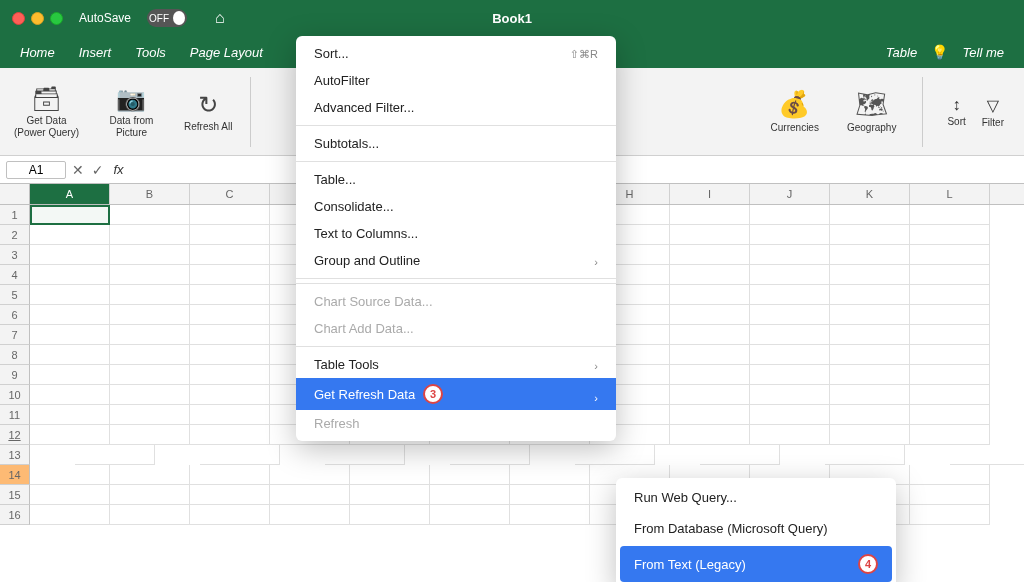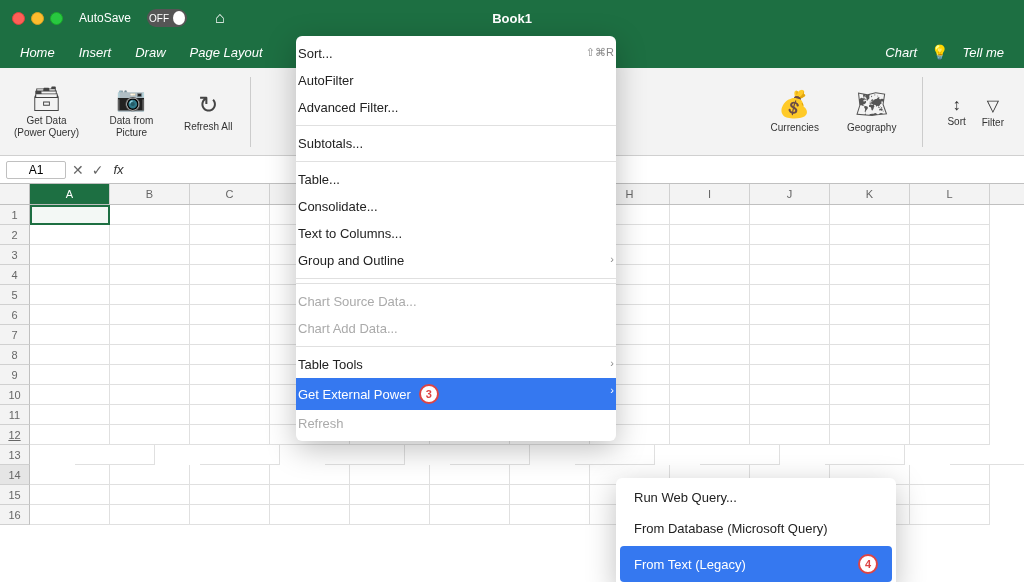--- a/index.html
+++ b/index.html
@@ -52,22 +52,22 @@
     .col-header { min-width: 80px; height: 20px; text-align: center; font-size: 11px; color: #666; border-right: 1px solid #d0d0d0; line-height: 20px; }
     .col-header.active { background: #1d6f42; color: white; }
 
     
     .dropdown-menu {
       position: absolute; top: 36px; left: 296px; width: 320px;
       background: white; border-radius: 6px; box-shadow: 0 8px 30px rgba(0,0,0,0.25);
       z-index: 100; padding: 4px 0; font-size: 13px;
     }
     .menu-item {
-      display: flex; align-items: flex-start; justify-content: space-between;
-      padding: 6px 2px; cursor: pointer; color: #222;
+      display: flex; align-items: flex-end; justify-content: space-between;
+      padding: 6px 18px; cursor: pointer; color: #222;
     }
     .menu-item.disabled { color: #aaa; cursor: default; }
     .menu-item.active-menu { background: #3578f0; color: white; }
     .menu-item .shortcut { color: #888; font-size: 11px; }
     .menu-item .arrow { font-size: 11px; color: #888; }
     .menu-item.active-menu .arrow { color: white; }
     .menu-separator { height: 1px; background: #e0e0e0; margin: 4px 0; }
     .step-badge {
       display: inline-flex; align-items: center; justify-content: center;
       width: 20px; height: 20px; border-radius: 50%; border: 2px solid #d44;
@@ -114,24 +114,24 @@
       <div class="autosave-knob"></div>
     </div>
     <span class="home-icon">⌂</span>
   </div>
   <div class="title-text">Book1</div>
 </div>
 
 <div class="ribbon-tabs">
   <div class="ribbon-tab">Home</div>
   <div class="ribbon-tab">Insert</div>
-  <div class="ribbon-tab">Draw</div>
+  <div class="ribbon-tab">Tools</div>
   <div class="ribbon-tab">Page Layout</div>
   <div style="flex:1"></div>
-  <div class="ribbon-tab">Chart</div>
+  <div class="ribbon-tab">Table</div>
   <span style="font-size:14px;">💡</span>
   <div class="ribbon-tab">Tell me</div>
 </div>
 
 <div class="ribbon" style="position:relative;">
   <div class="ribbon-btn">
     <span class="ribbon-icon">🗃</span>
     <span class="ribbon-label">Get Data (Power Query)</span>
   </div>
   <div class="ribbon-btn">
@@ -387,21 +387,21 @@
         <div style="min-width: 80px; height: 20px; border-right: 1px solid rgb(224, 224, 224); border-bottom: 1px solid rgb(224, 224, 224); font-size: 11px; padding: 0px 2px;"></div>
         <div style="min-width: 80px; height: 20px; border-right: 1px solid rgb(224, 224, 224); border-bottom: 1px solid rgb(224, 224, 224); font-size: 11px; padding: 0px 2px;"></div>
         <div style="min-width: 80px; height: 20px; border-right: 1px solid rgb(224, 224, 224); border-bottom: 1px solid rgb(224, 224, 224); font-size: 11px; padding: 0px 2px;"></div>
         <div style="min-width: 80px; height: 20px; border-right: 1px solid rgb(224, 224, 224); border-bottom: 1px solid rgb(224, 224, 224); font-size: 11px; padding: 0px 2px;"></div>
         <div style="min-width: 80px; height: 20px; border-right: 1px solid rgb(224, 224, 224); border-bottom: 1px solid rgb(224, 224, 224); font-size: 11px; padding: 0px 2px;"></div>
         <div style="min-width: 80px; height: 20px; border-right: 1px solid rgb(224, 224, 224); border-bottom: 1px solid rgb(224, 224, 224); font-size: 11px; padding: 0px 2px;"></div>
         <div style="min-width: 80px; height: 20px; border-right: 1px solid rgb(224, 224, 224); border-bottom: 1px solid rgb(224, 224, 224); font-size: 11px; padding: 0px 2px;"></div>
         <div style="min-width: 80px; height: 20px; border-right: 1px solid rgb(224, 224, 224); border-bottom: 1px solid rgb(224, 224, 224); font-size: 11px; padding: 0px 2px;"></div>
       </div>
       <div style="display: flex;">
-        <div style="min-width: 30px; height: 20px; background: #e5e5e5; border-right: 1px solid rgb(192, 192, 192); border-bottom: 1px solid rgb(208, 208, 208); text-align: center; font-size: 11px; color: rgb(102, 102, 102); line-height: 20px;">14</div>
+        <div style="min-width: 30px; height: 20px; background: #fdba74; border-right: 1px solid rgb(192, 192, 192); border-bottom: 1px solid rgb(208, 208, 208); text-align: center; font-size: 11px; color: rgb(102, 102, 102); line-height: 20px;">14</div>
         <div style="min-width: 80px; height: 20px; border-right: 1px solid rgb(224, 224, 224); border-bottom: 1px solid rgb(224, 224, 224); font-size: 11px; padding: 0px 2px;"></div>
         <div style="min-width: 80px; height: 20px; border-right: 1px solid rgb(224, 224, 224); border-bottom: 1px solid rgb(224, 224, 224); font-size: 11px; padding: 0px 2px;"></div>
         <div style="min-width: 80px; height: 20px; border-right: 1px solid rgb(224, 224, 224); border-bottom: 1px solid rgb(224, 224, 224); font-size: 11px; padding: 0px 2px;"></div>
         <div style="min-width: 80px; height: 20px; border-right: 1px solid rgb(224, 224, 224); border-bottom: 1px solid rgb(224, 224, 224); font-size: 11px; padding: 0px 2px;"></div>
         <div style="min-width: 80px; height: 20px; border-right: 1px solid rgb(224, 224, 224); border-bottom: 1px solid rgb(224, 224, 224); font-size: 11px; padding: 0px 2px;"></div>
         <div style="min-width: 80px; height: 20px; border-right: 1px solid rgb(224, 224, 224); border-bottom: 1px solid rgb(224, 224, 224); font-size: 11px; padding: 0px 2px;"></div>
         <div style="min-width: 80px; height: 20px; border-right: 1px solid rgb(224, 224, 224); border-bottom: 1px solid rgb(224, 224, 224); font-size: 11px; padding: 0px 2px;"></div>
         <div style="min-width: 80px; height: 20px; border-right: 1px solid rgb(224, 224, 224); border-bottom: 1px solid rgb(224, 224, 224); font-size: 11px; padding: 0px 2px;"></div>
         <div style="min-width: 80px; height: 20px; border-right: 1px solid rgb(224, 224, 224); border-bottom: 1px solid rgb(224, 224, 224); font-size: 11px; padding: 0px 2px;"></div>
         <div style="min-width: 80px; height: 20px; border-right: 1px solid rgb(224, 224, 224); border-bottom: 1px solid rgb(224, 224, 224); font-size: 11px; padding: 0px 2px;"></div>
@@ -478,21 +478,21 @@
   <div class="menu-item disabled">
     <span>Chart Add Data...</span>
   </div>
   <div class="menu-separator"></div>
   <div class="menu-item">
     <span>Table Tools</span>
     <span class="arrow">›</span>
   </div>
   <div class="menu-item active-menu" style="background:#3578f0; color:white;">
     <div style="display:flex; align-items:center;">
-      <span>Get External Power</span>
+      <span>Get Refresh Data</span>
       <span class="step-badge" style="border-color:#d44; color:#d44; background:white;">3</span>
     </div>
     <span class="arrow" style="color:white;">›</span>
   </div>
   <div class="menu-item disabled">
     <span>Refresh</span>
   </div>
 </div>
 
 <div class="submenu" style="top: 478px; left: 616px;">

